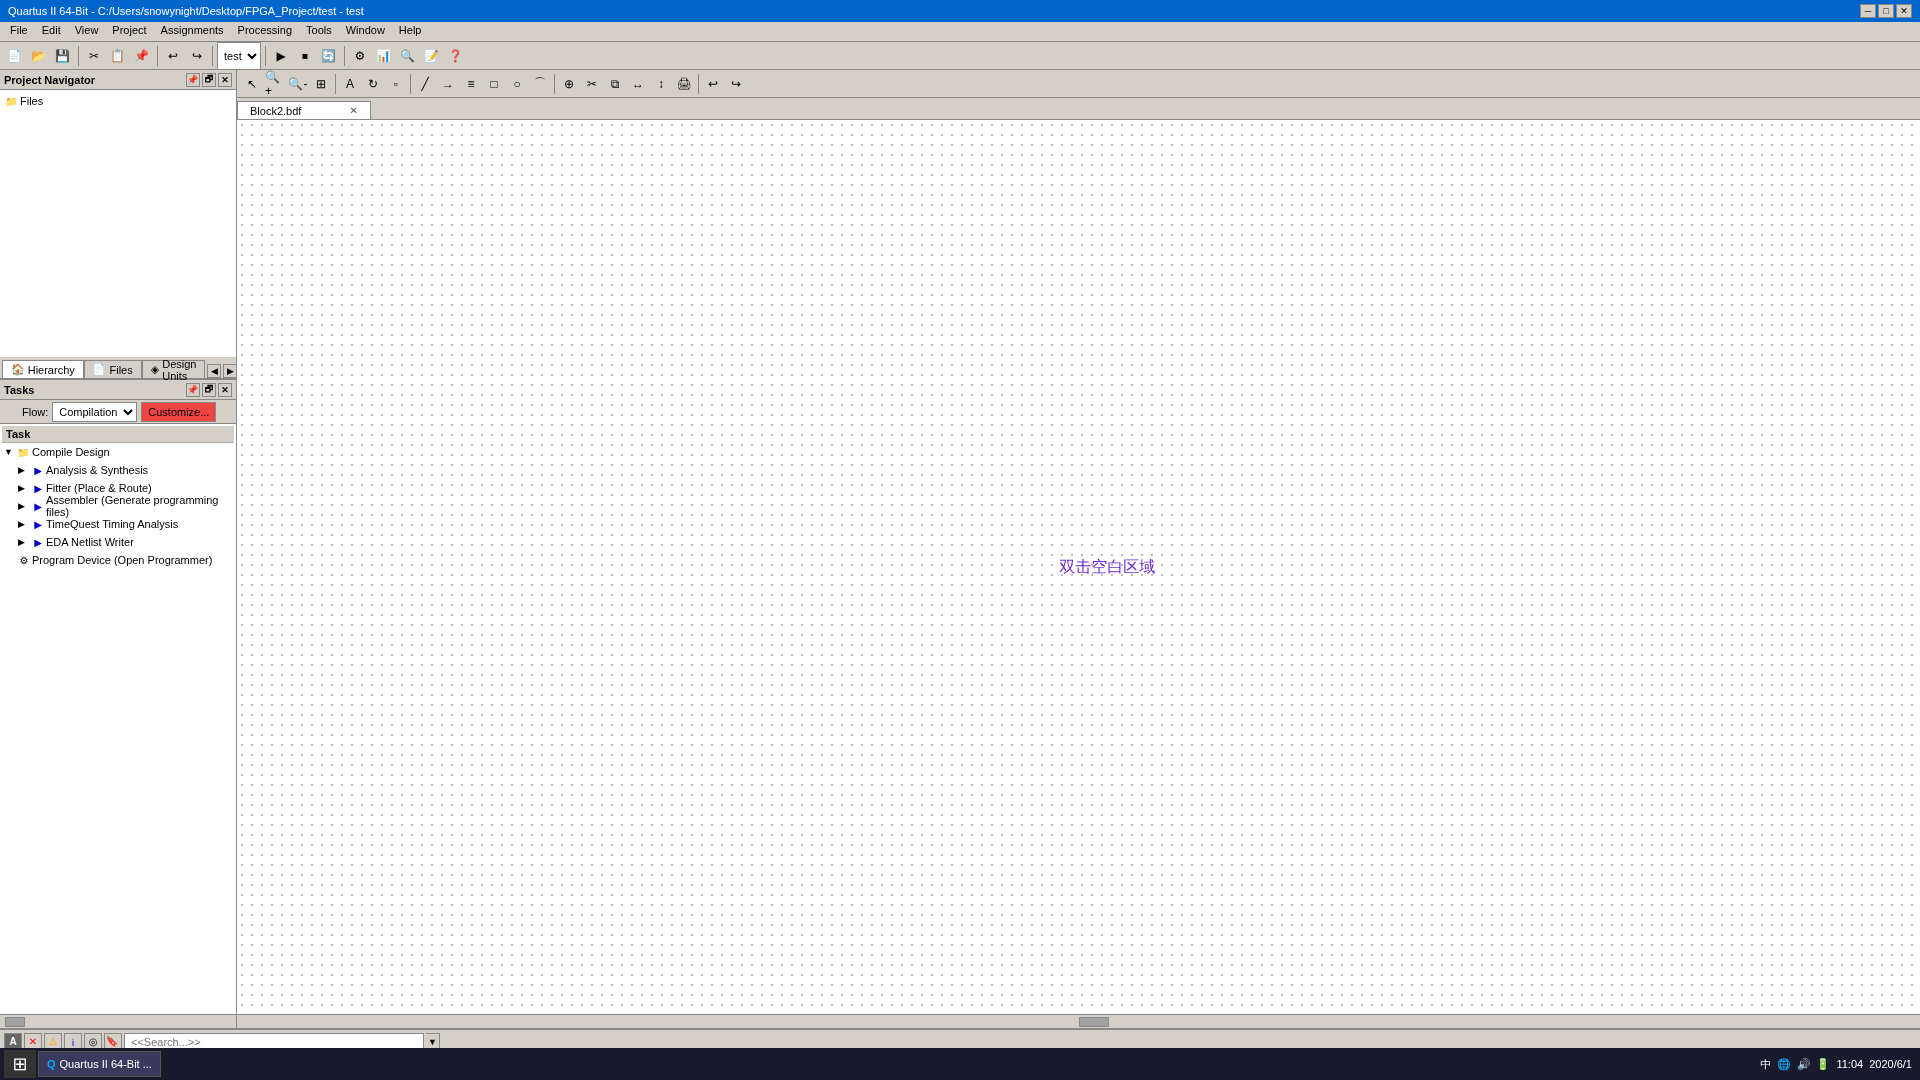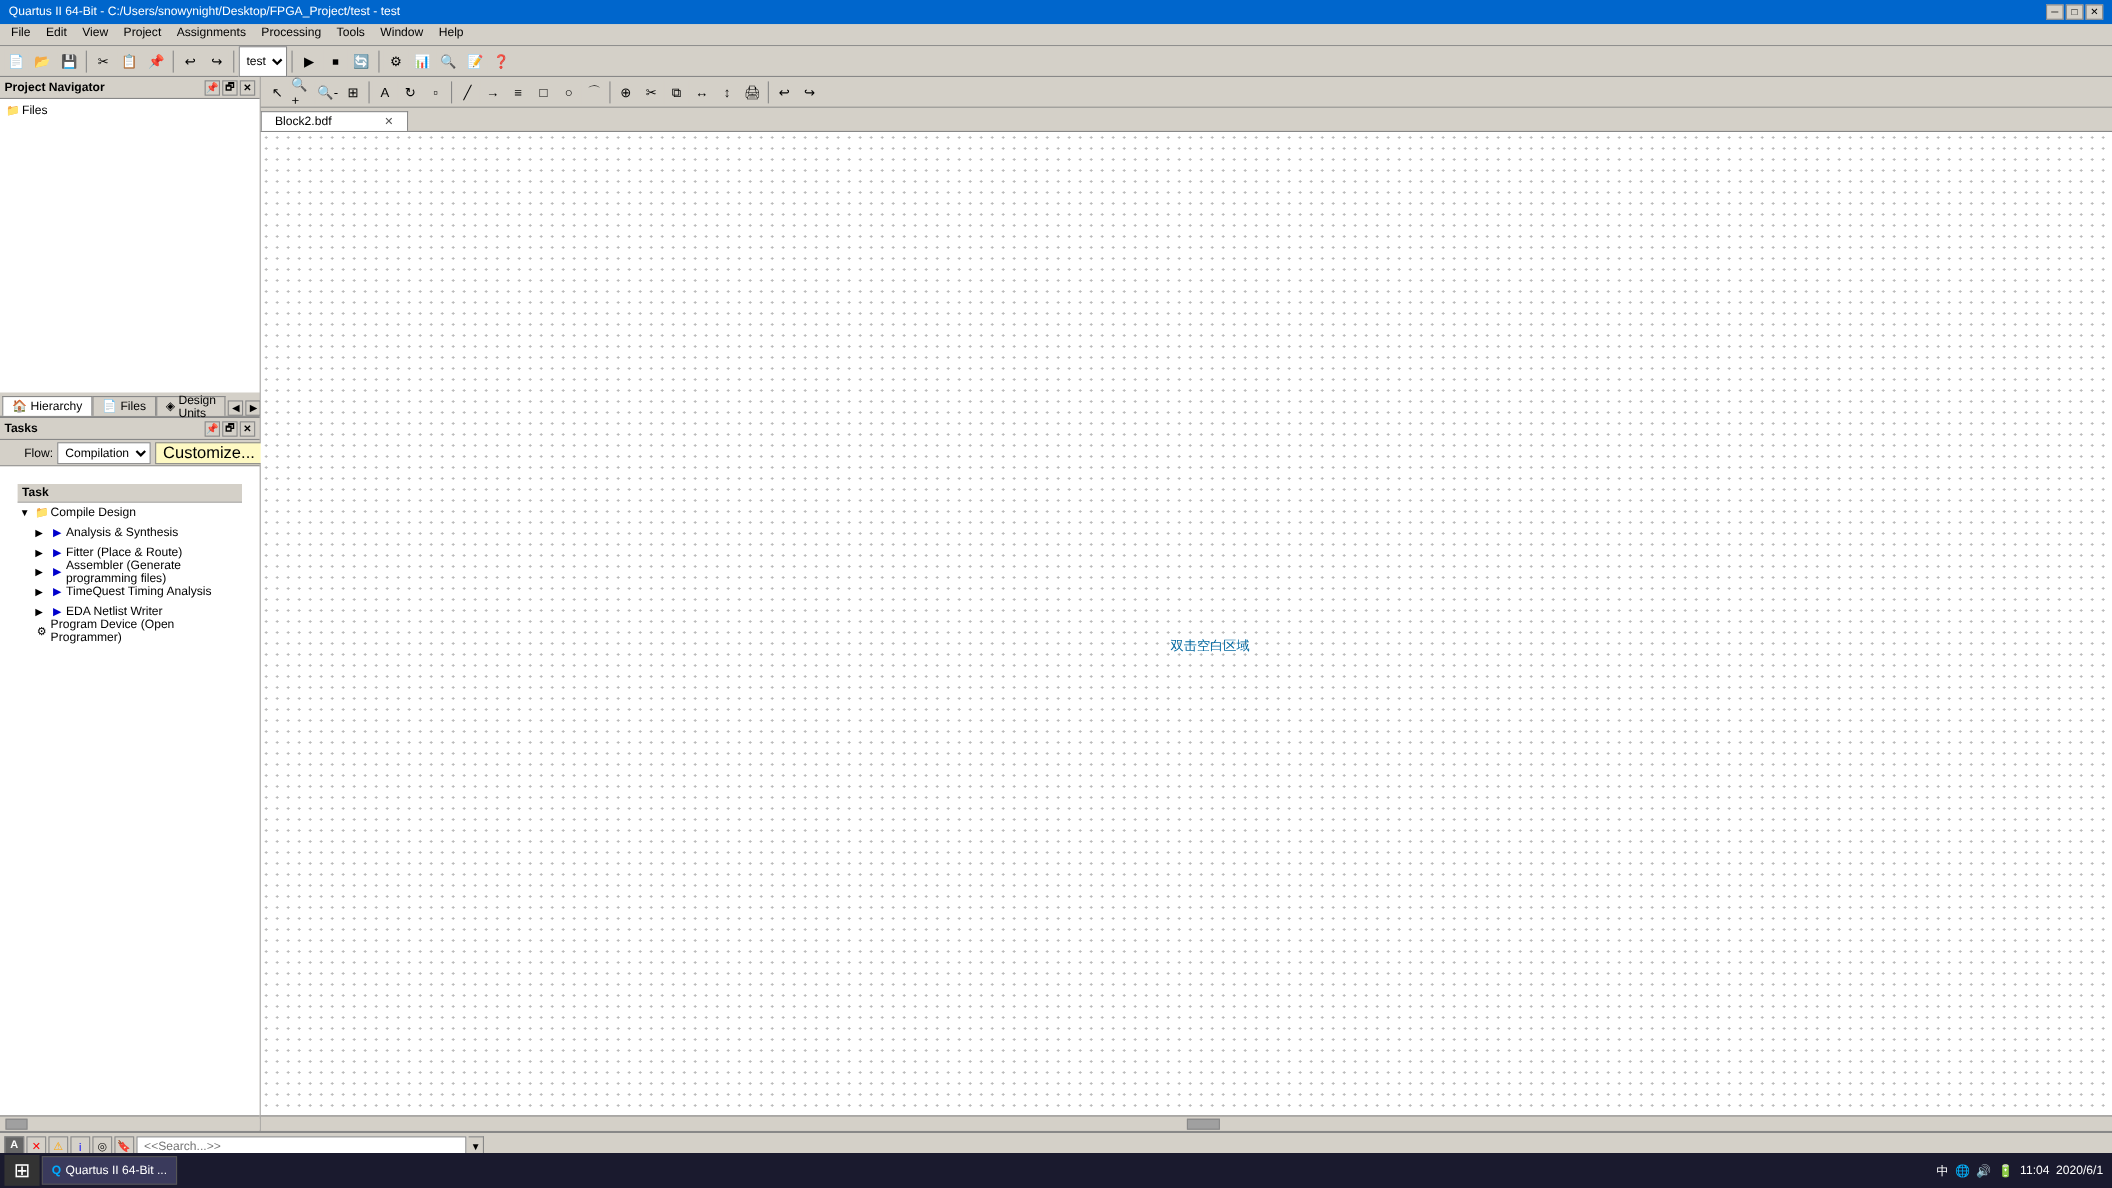--- a/index.html
+++ b/index.html
@@ -205,32 +205,32 @@
     #flow-select {
       height: 20px;
       font-size: 11px;
       background: white;
       border: 1px solid #888;
       padding: 0 2px;
       width: 100px;
     }
     #customize-btn {
       height: 20px;
-      font-size: 15px;
-      background: #fef9c3;
+      font-size: 11px;
+      background: #ef4444;
       border: 1px solid #888;
       padding: 0 6px;
       cursor: pointer;
     }
 
     #tasks-tree {
       flex: 1;
       background: white;
       overflow: auto;
-      padding: 16px;
+      padding: 2px;
     }
 
     .task-header-row {
       display: flex;
       align-items: center;
       background: #d4d0c8;
       border-bottom: 1px solid #aaa;
       padding: 2px 4px;
       font-weight: bold;
       font-size: 11px;
@@ -329,24 +329,23 @@
       top: 0; left: 0; right: 0; bottom: 0;
       background-image: radial-gradient(circle, #bbb 1px, transparent 1px);
       background-size: 10px 10px;
     }
 
     .canvas-center-text {
       position: absolute;
       top: 50%;
       left: 50%;
       transform: translate(-20%, -50%);
-      color: #0369a1;
-      font-size: 12px;
+      color: #6d28d9;
+      font-size: 16px;
       font-family: Arial;
-      margin-top: 20px;
     }
 
     
     #h-scrollbar {
       height: 14px;
       background: #d4d0c8;
       border-top: 1px solid #888;
       display: flex;
       align-items: center;
       position: relative;

